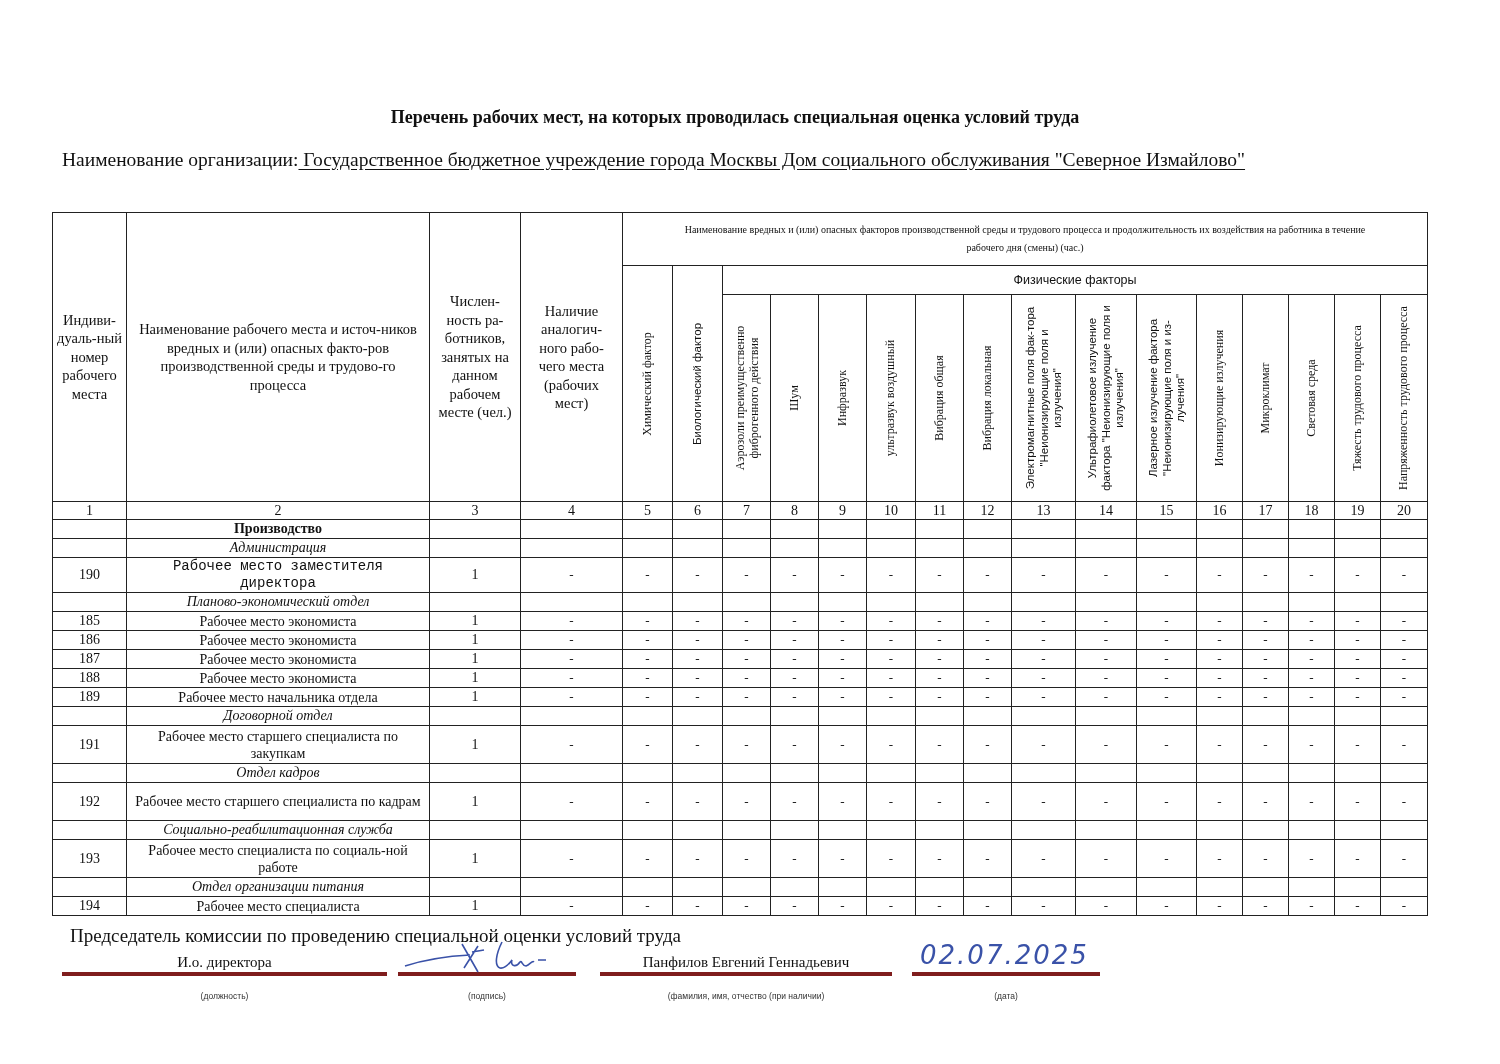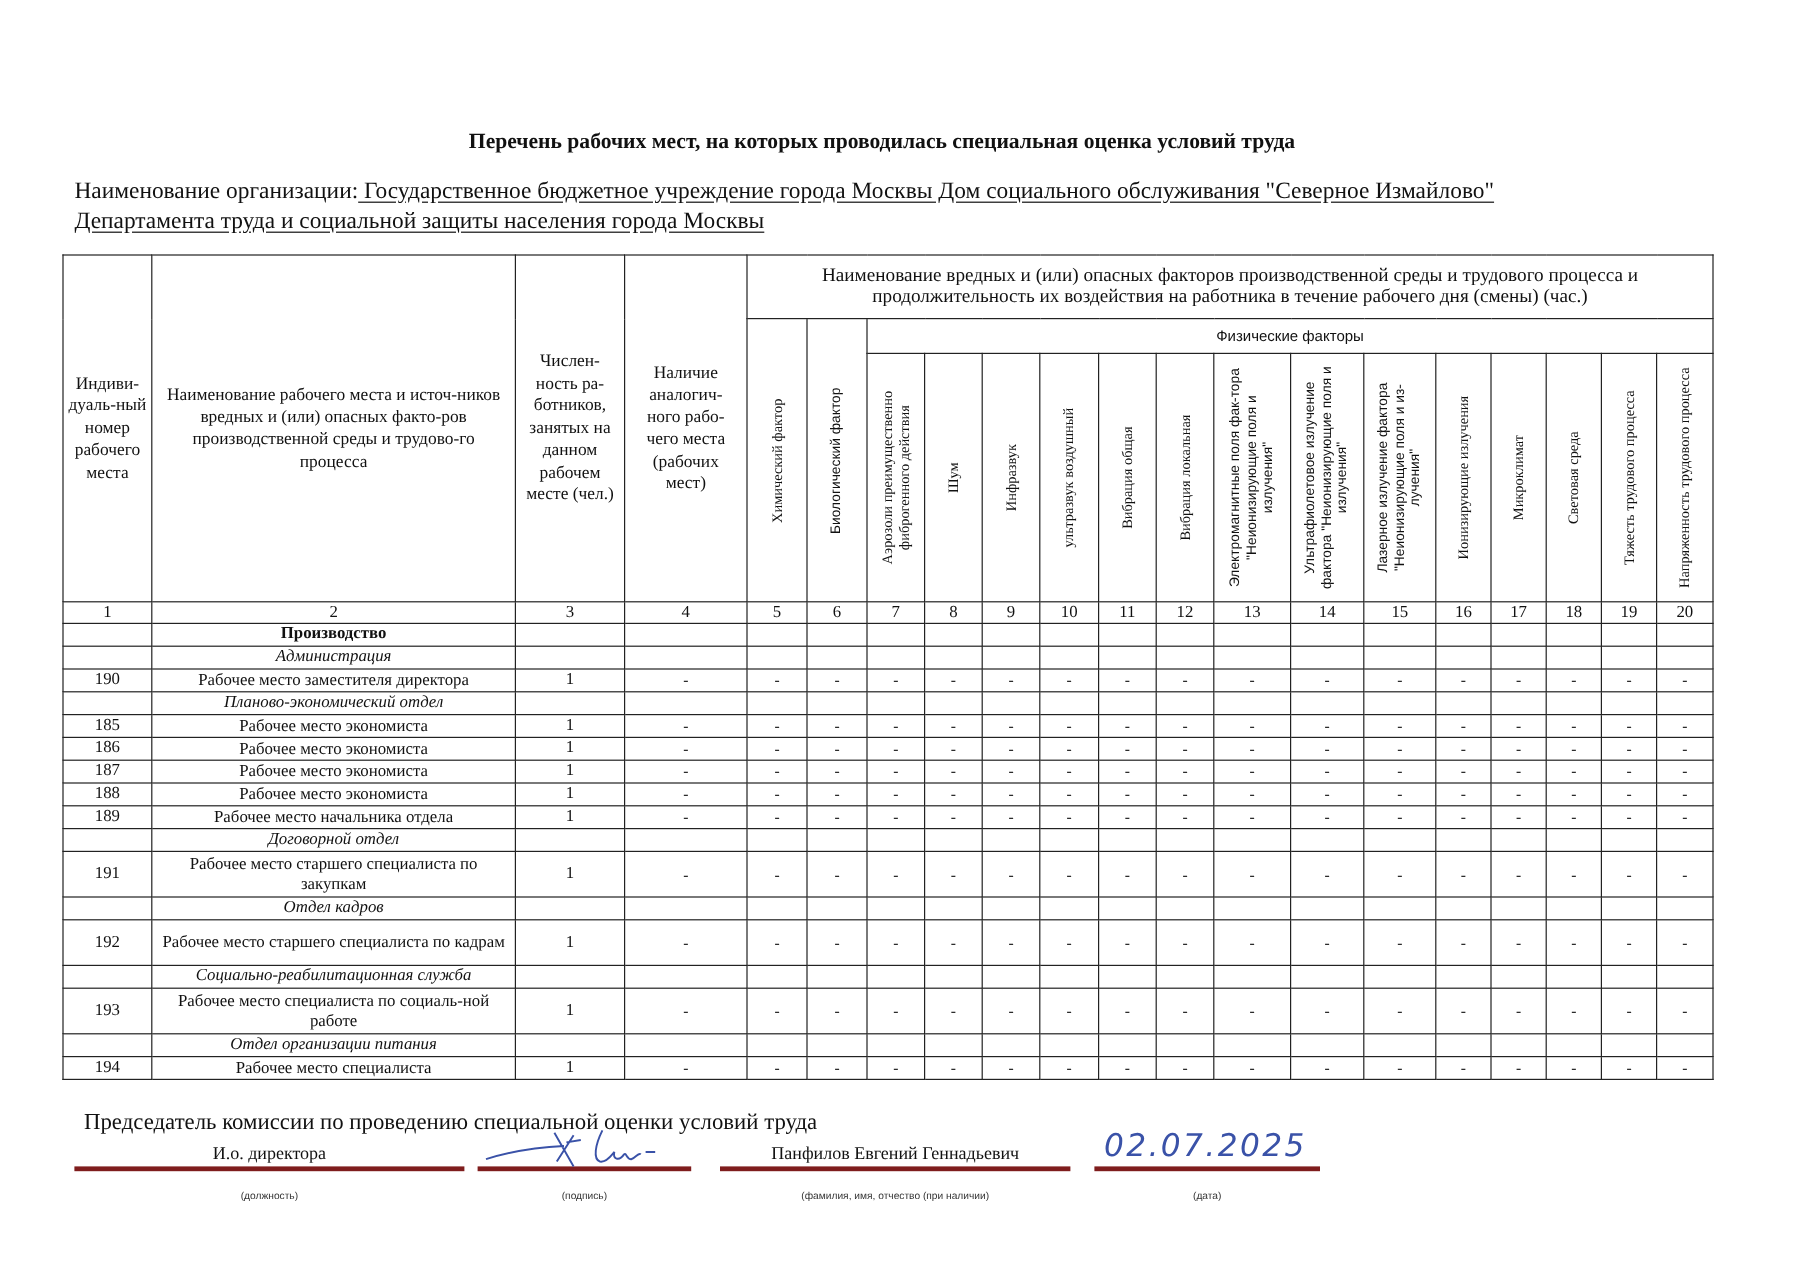--- a/index.html
+++ b/index.html
@@ -7,21 +7,21 @@
          font-family:"Liberation Serif", serif; color:#111; }
   .title { position:absolute; left:0; width:1470px; top:107px; text-align:center;
            font-weight:bold; font-size:18px; }
   .org { position:absolute; left:62px; top:147px; font-size:19.5px; line-height:25px; width:1330px; }
   .org .u { text-decoration:underline; text-underline-offset:3px;margin-top:36px; }
   table.main { position:absolute; left:52px; top:212px; border-collapse:collapse;
                table-layout:fixed; font-size:14px; }
   table.main td, table.main th { border:1px solid #222; padding:0; text-align:center;
                vertical-align:middle; font-weight:normal; overflow:hidden; }
   .hdr-left { font-size:14.5px; line-height:18.5px; }
-  .hdr-top { font-size:16px; line-height:18px; }
+  .hdr-top { font-size:10px; line-height:18px; }
   .hdr-phys { font-size:12.5px; font-family:"Liberation Sans", sans-serif; }
   .vert { height:206px; position:relative; }
   .vert span { position:absolute; left:50%; top:50%; transform:translate(-50%,-50%) rotate(-90deg);
                white-space:normal; width:196px; display:block; text-align:center;
                font-size:12px; line-height:13.5px; }
   .vert.sans span { font-family:"Liberation Sans", sans-serif; font-size:11.5px; }
   .num td { height:17px; font-size:14px; }
   .sec td { height:18px; }
   .r1 td { height:18px; }
   .r2 td { height:37px; }
@@ -36,21 +36,20 @@
   .date-hand { position:absolute; left:920px; top:940px; font-family:"DejaVu Sans", sans-serif;
                font-style:italic; font-size:26px; color:#3a52a8; letter-spacing:2px; }
 </style>
 </head>
 <body>
 
 <div class="title">Перечень рабочих мест, на которых проводилась специальная оценка условий труда</div>
 
 <div class="org">
   <span>Наименование организации:</span><span class="u"> Государственное бюджетное учреждение города Москвы Дом социального обслуживания "Северное Измайлово"</span><br>
-  <span class="u">Департамента труда и социальной защиты населения города Москвы </span>
 </div>
 
 <table class="main">
   <colgroup>
     <col style="width:74px">
       <col style="width:303px">
       <col style="width:91px">
       <col style="width:102px">
     <col style="width:50px">
       <col style="width:50px">
@@ -193,21 +192,21 @@
         <td></td>
         <td></td>
         <td></td>
         <td></td>
         <td></td>
         <td></td>
         <td></td>
       </tr>
       <tr class="r1">
         <td>190</td>
-        <td style="line-height: 17px; padding: 0px 8px;">Рабочее место заместителя директора</td>
+        <td style="line-height: 17px; padding: 0px 8px; font-family: Liberation Mono, monospace;">Рабочее место заместителя директора</td>
         <td>1</td>
         <td class="dash">-</td>
         <td class="dash">-</td>
         <td class="dash">-</td>
         <td class="dash">-</td>
         <td class="dash">-</td>
         <td class="dash">-</td>
         <td class="dash">-</td>
         <td class="dash">-</td>
         <td class="dash">-</td>

